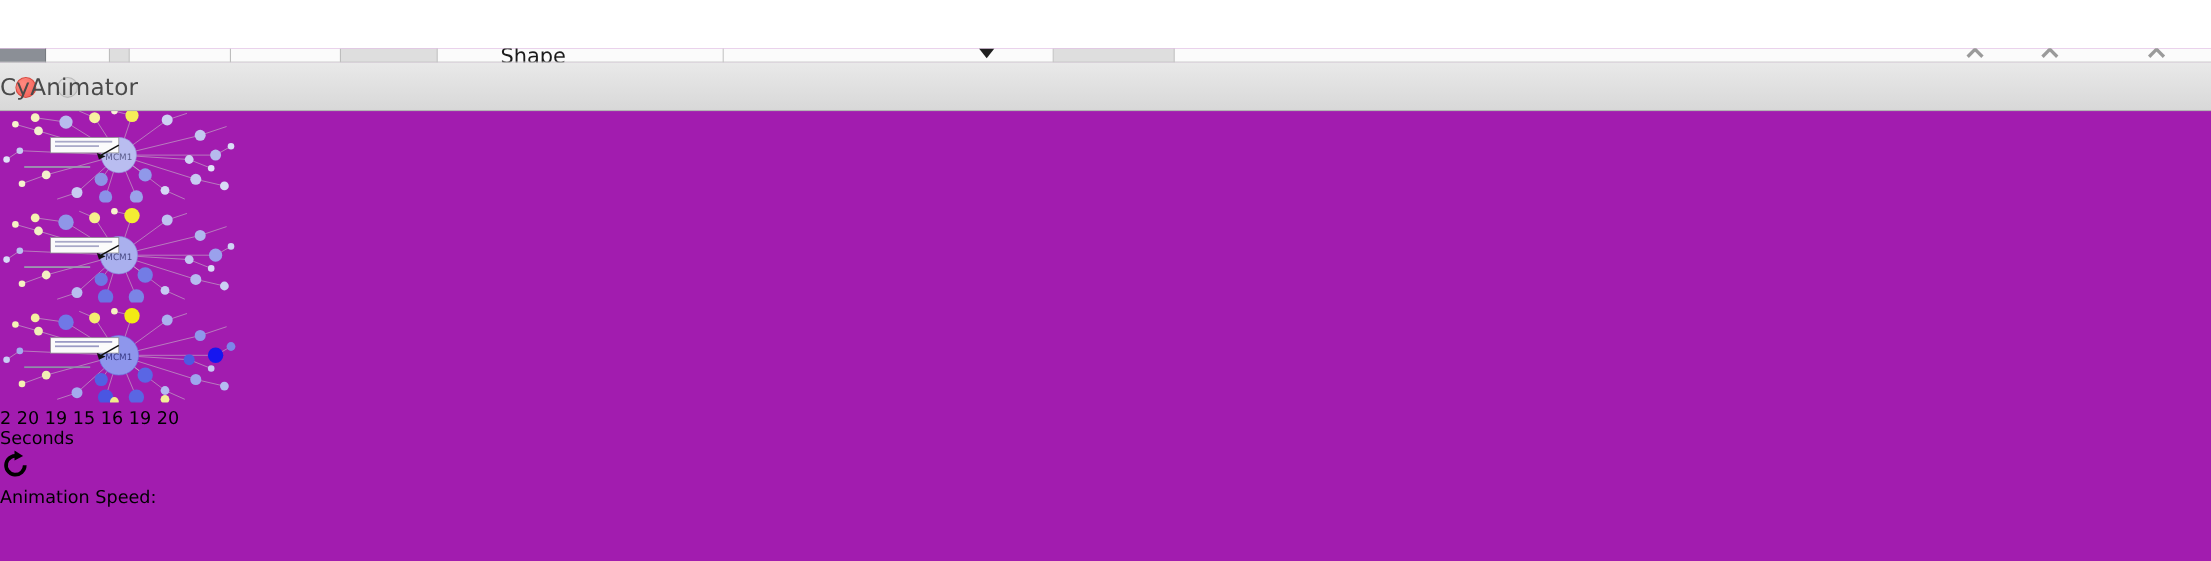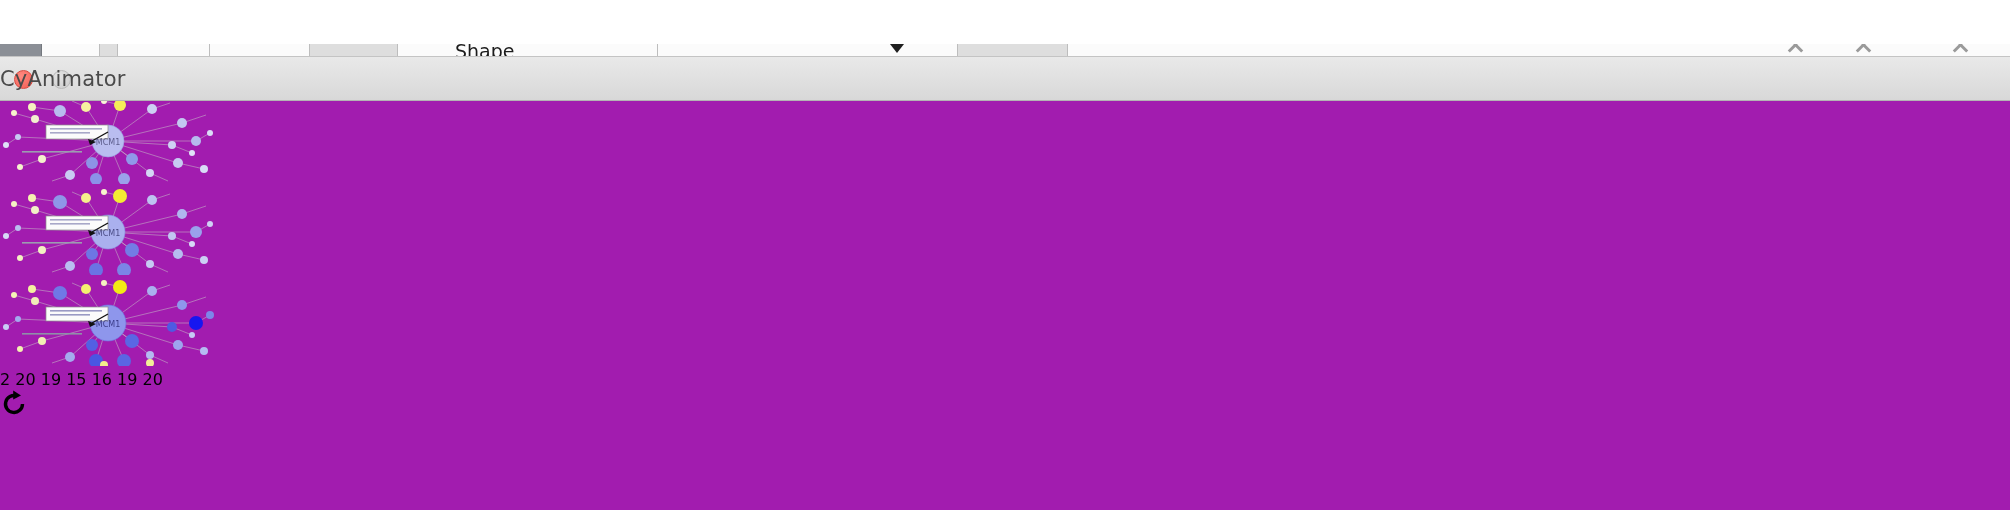--- a/index.html
+++ b/index.html
@@ -500,20 +500,21 @@
     <div class="tick major" style="left:1810px;"></div>
 
     <span class="tick-label" style="left:6px;">2</span>
     <span class="tick-label" style="left:297px;">20</span>
     <span class="tick-label" style="left:601px;">19</span>
     <span class="tick-label" style="left:906px;">15</span>
     <span class="tick-label" style="left:1211px;">16</span>
     <span class="tick-label" style="left:1515px;">19</span>
     <span class="tick-label" style="left:1820px;">20</span>
 
+    <div id="ruler-axis-title">Seconds</div>
   </div>
 
   <div id="scrollbar">
     <div id="scroll-thumb"></div>
   </div>
 
   <div id="controls">
 
     <div class="pbtn" id="pb-play">
       <span class="ico-play"></span>
@@ -541,18 +542,19 @@
           <path d="M22.5 15 a8.5 8.5 0 1 1 -5.6 -8.0" fill="none" stroke="#000" stroke-width="3.4" stroke-linecap="butt"></path>
           <path d="M13.2 1.6 L21.0 6.6 L13.2 10.6 Z" fill="#000"></path>
         </svg>
       </span>
     </div>
 
     <div class="pbtn" id="pb-record">
       <span class="ico-record"></span>
     </div>
 
+    <div id="speed-label">Animation Speed:</div>
 
     <div id="slider"></div>
     <div id="slider-thumb"></div>
   </div>
 
 </div>
 
 </body></html>

